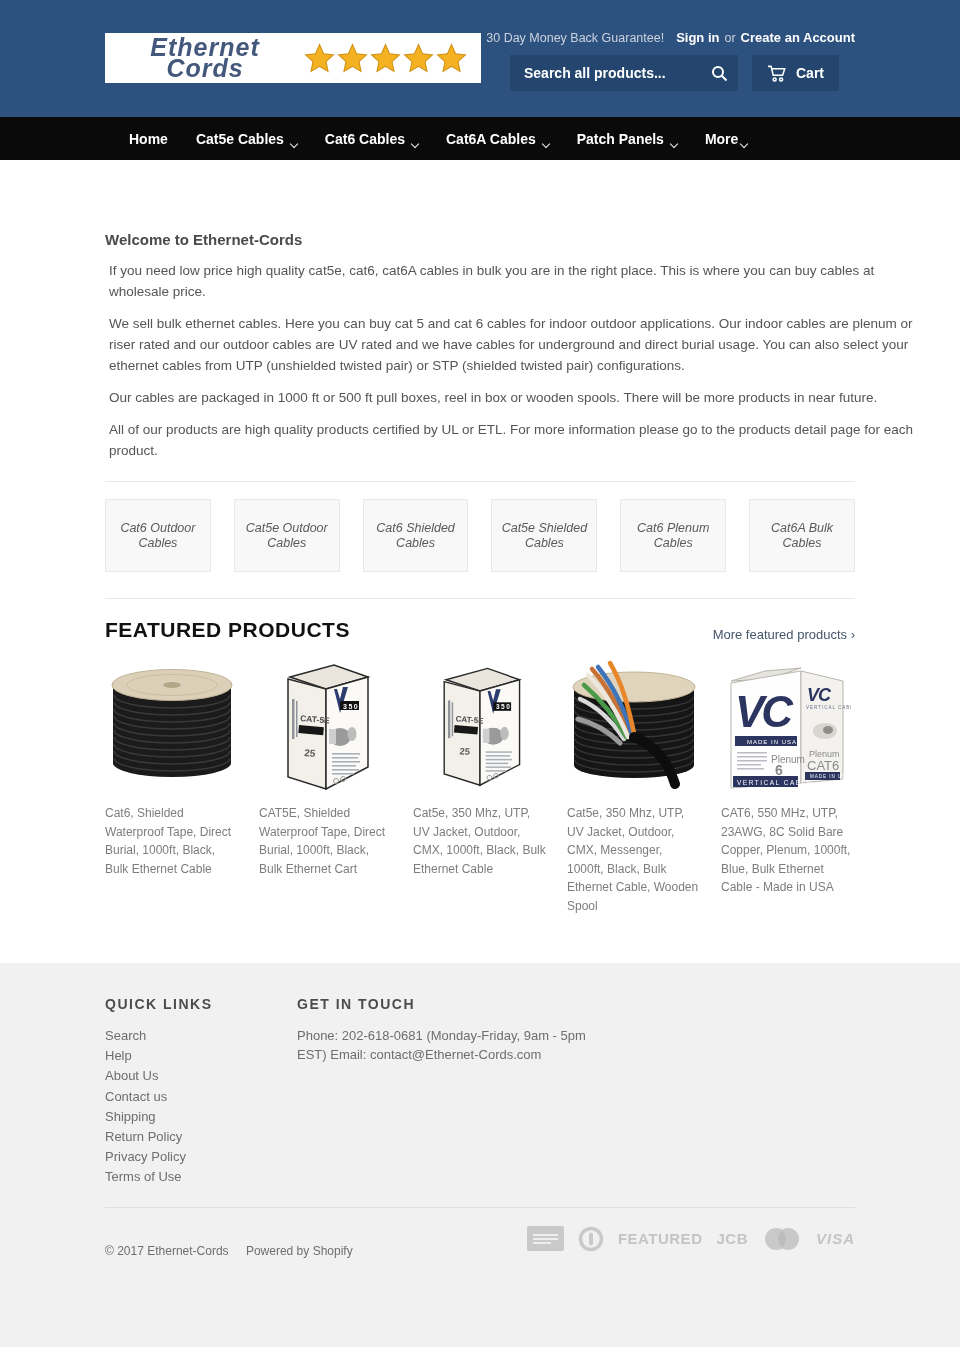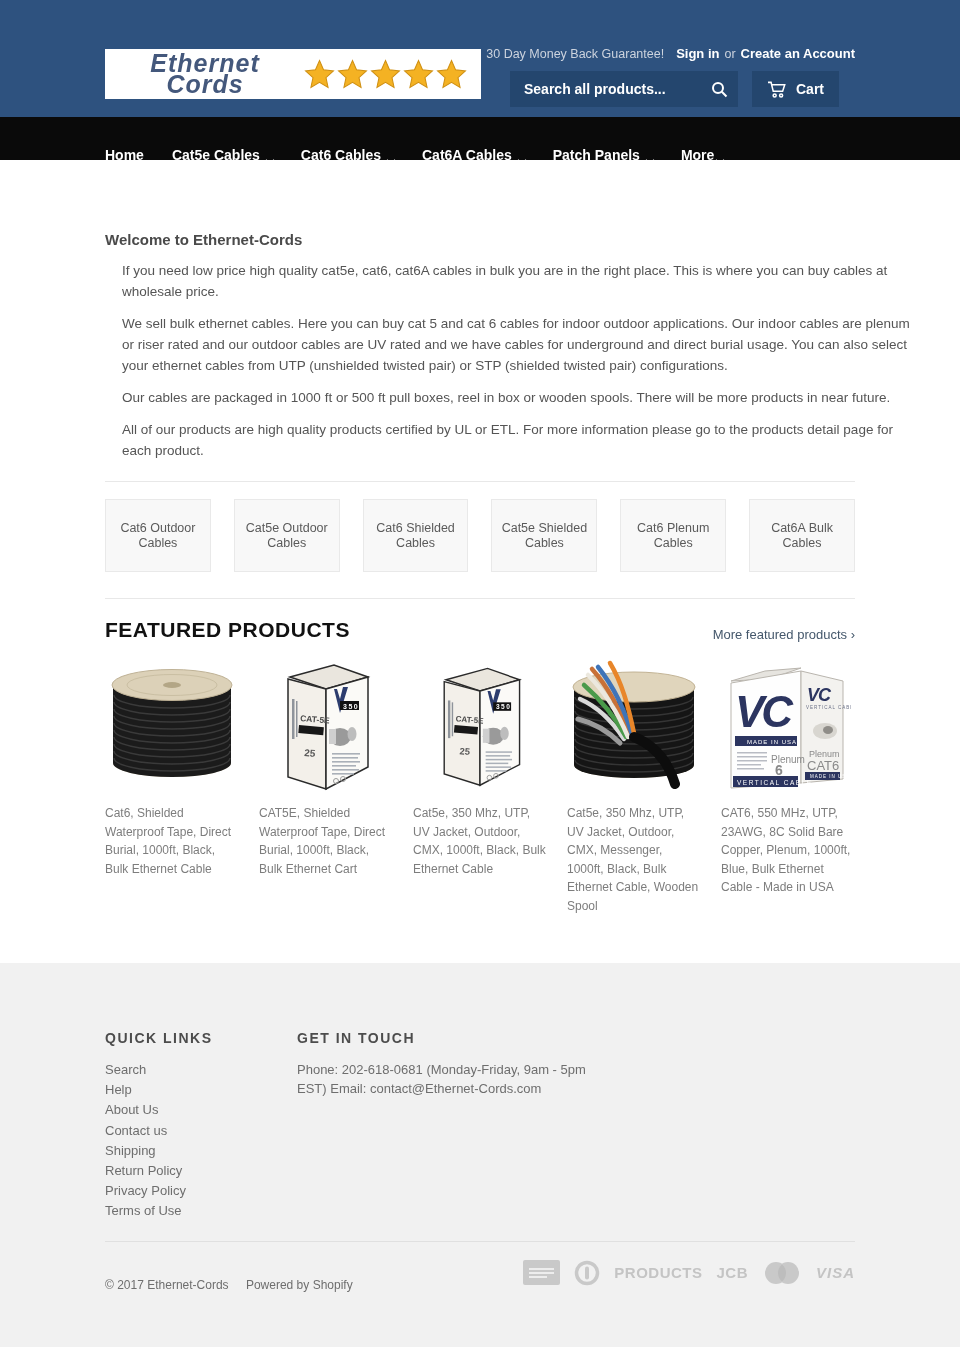--- a/index.html
+++ b/index.html
@@ -6,21 +6,21 @@
   html,body { margin:0; padding:0; }
   body {
     width:960px; height:1347px; overflow:hidden;
     font-family:"Liberation Sans", sans-serif;
     background:#ffffff;
   }
   .page { display:flex; flex-direction:column; height:1347px; }
 
   
   .topbar { background:#2e527f; height:117px; position:relative; flex:0 0 auto; }
-  .hwrap { width:750px; margin:16px auto; position:relative; height:100%; }
+  .hwrap { width:750px; margin:0 auto; position:relative; height:100%;padding-left:24px; }
   .logo-box {
     position:absolute; left:0; top:33px; width:376px; height:50px;
     background:#ffffff; display:flex; align-items:center; padding:0 14px 0 16px;
     cursor:pointer;
   }
   .logo-text {
     color:#44587c; font-weight:bold; font-style:italic;
     font-size:25px; line-height:21px; text-align:center; letter-spacing:1px;
     width:168px;
   }
@@ -60,44 +60,44 @@
     display:inline-block; width:6px; height:6px; border-right:1.5px solid #fff;
     border-bottom:1.5px solid #fff; transform:rotate(45deg); margin:-3px 0 0 7px; opacity:.95;
   }
   .chev.tight { margin-left:3px; }
 
   
   .main { flex:0 0 auto; }
   .mwrap { width:750px; margin:0 auto; }
   .intro { width:826px; padding-top:71px; }
   .intro h1 { font-size:15px; font-weight:bold; color:#4a4a4a; margin:0 0 12px; }
-  .intro p { font-size:13.5px; color:#555555; line-height:21px; margin:0 17px 11px; }
+  .intro p { font-size:13.5px; color:#555555; line-height:21px; margin:0 4px 11px; }
 
   .rule { border:0; border-top:1px solid #e8e8e8; margin:20px 0 0; }
   .rule2 { border:0; border-top:1px solid #e8e8e8; margin:26px 0 0; }
 
   .section-head { display:flex; justify-content:space-between; align-items:flex-end; margin-top:19px; }
   .section-title { font-size:21px; font-weight:bold; color:#111111; letter-spacing:.5px; margin:0; line-height:24px; }
   .more-link { font-size:13px; color:#44576b; text-decoration:none; cursor:pointer; }
 
   .cat-grid { display:flex; gap:23px; margin-top:17px; }
   .cat-box {
     width:106px; height:73px; background:#f8f8f8; border:1px solid #e9e9e9;
     display:flex; align-items:center; justify-content:center; text-align:center;
-    font-size:12.5px; color:#5a5a5a; line-height:15px; padding:4px 2px; cursor:pointer;
+    font-size:12.5px; color:#5a5a5a; line-height:15px; padding:4px 2px; cursor:pointer;font-style:italic;
   }
 
   .prod-grid { display:flex; gap:20px; margin-top:15px; }
   .prod-card { width:134px; cursor:pointer; }
   .prod-img { height:133px; display:flex; align-items:center; justify-content:center; }
   .prod-title { margin-top:14px; font-size:12px; line-height:18.5px; color:#7d7d7d; }
 
   
   .footer { background:#f1f1f1; margin-top:48px; flex:1 1 auto; }
-  .fwrap { width:750px; margin:0 auto; padding-top:68px; }
+  .fwrap { width:750px; margin:0 auto; padding-top:34px; }
   .fcols { display:flex; }
   .fcol1 { width:192px; }
   .ftitle { font-size:14px; font-weight:bold; color:#4c4c4c; letter-spacing:1.5px; margin:0 0 14px; line-height:15px; }
   .flink { display:block; font-size:13px; color:#6e6e6e; line-height:20.2px; text-decoration:none; cursor:pointer; }
   .fline { font-size:13px; color:#6e6e6e; line-height:19px; max-width:300px; }
   .fdivider { border:0; border-top:1px solid #e0e0e0; margin:19px 0 0; }
   .fbottom { display:flex; justify-content:space-between; align-items:center; padding-top:12px; }
   .copyright { font-size:12px; color:#6e6e6e;margin-top:24px; }
   .powered { margin-left:14px; }
   .pays { display:flex; align-items:center; gap:14px; }
@@ -414,21 +414,21 @@
           <svg width="37" height="25">
               <rect width="37" height="25" rx="2" fill="#c9c9c9"></rect>
               <rect x="6" y="8" width="25" height="2" fill="#ededed"></rect>
               <rect x="6" y="12" width="25" height="2" fill="#ededed"></rect>
               <rect x="6" y="16" width="18" height="2" fill="#ededed"></rect>
             </svg>
           <svg width="26" height="26">
               <circle cx="13" cy="13" r="10.5" fill="none" stroke="#c9c9c9" stroke-width="3.5"></circle>
               <rect x="11" y="6.5" width="4" height="13" rx="2" fill="#c9c9c9"></rect>
             </svg>
-          <span class="pay-txt">PRODUCTS</span>
+          <span class="pay-txt">FEATURED</span>
           <span class="pay-txt">JCB</span>
           <svg width="40" height="26">
               <circle cx="14" cy="13" r="11" fill="#c9c9c9"></circle>
               <circle cx="26" cy="13" r="11" fill="#c9c9c9"></circle>
               <path d="M20 4.5 a11 11 0 0 1 0 17 a11 11 0 0 1 0 -17" fill="#bdbdbd"></path>
             </svg>
           <span class="pay-txt italic">VISA</span>
         </div>
       </div>
     </div>

